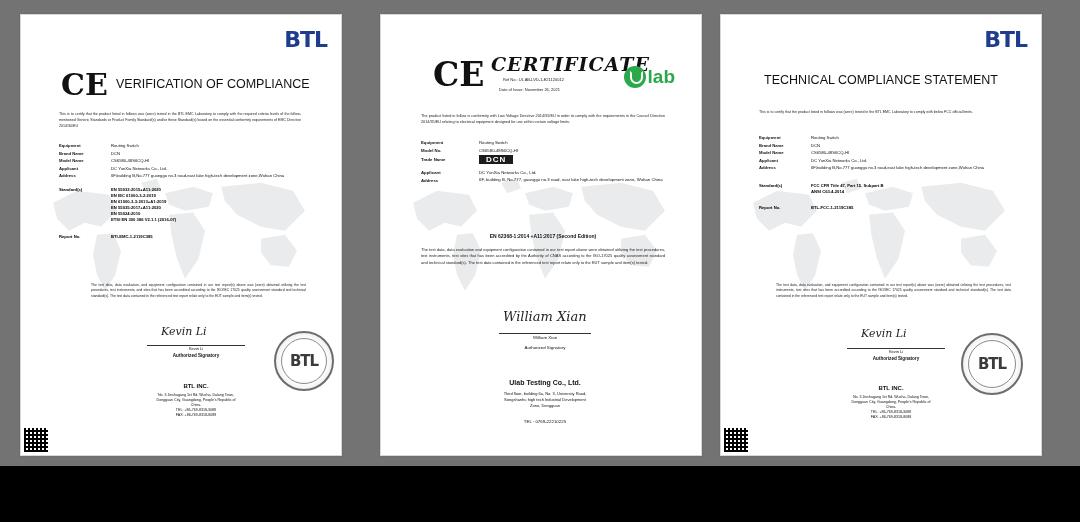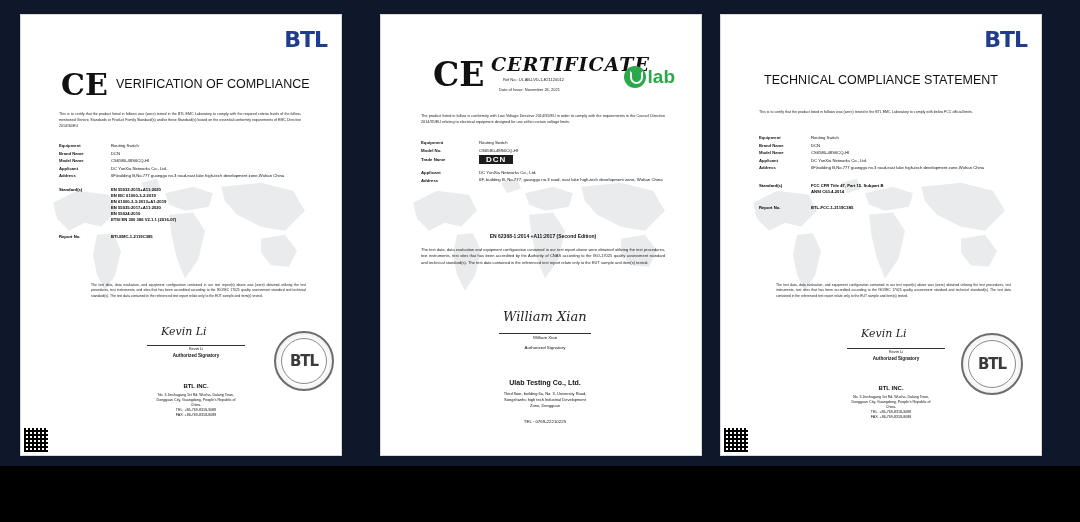--- a/index.html
+++ b/index.html
@@ -1,20 +1,20 @@
 <!DOCTYPE html>
 <html><head>
 <meta charset="utf-8">
 <style>
   html,body{margin:0;padding:0;}
   body{
     width:1080px;height:522px;background:#ffffff;overflow:hidden;
     font-family:"Liberation Sans", sans-serif;
   }
-  .stage{position:relative;width:1080px;height:522px;background:#0f172a;}
+  .stage{position:relative;width:1080px;height:522px;background:#737373;}
   .blackbar{position:absolute;left:0;bottom:0;width:1080px;height:56px;background:#000;}
   .cert{
     position:absolute;background:#fff;border:1px solid #d8d8d8;overflow:hidden;
     box-shadow:0 0 2px rgba(0,0,0,.12);
   }
   
   .map{
     position:absolute;left:0;top:18%;width:100%;height:64%;
     opacity:.20;pointer-events:none;
   }

